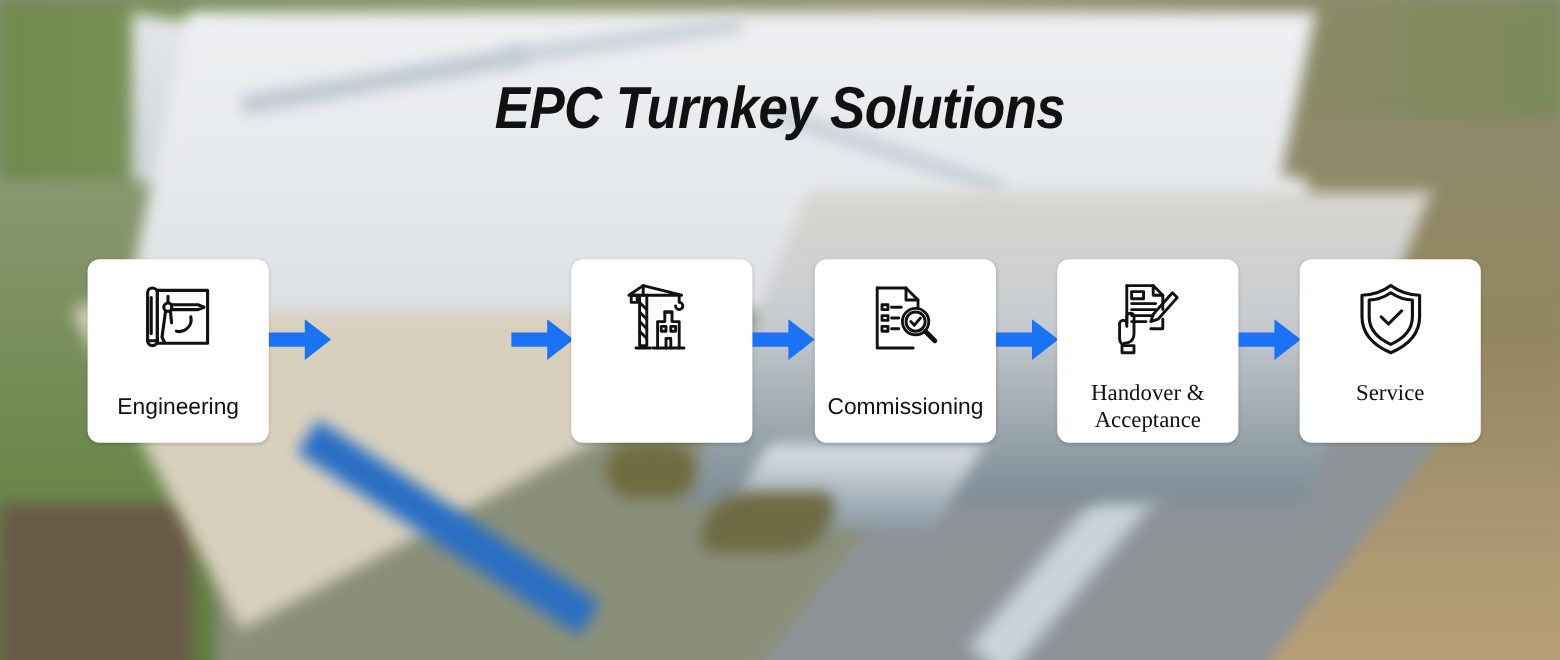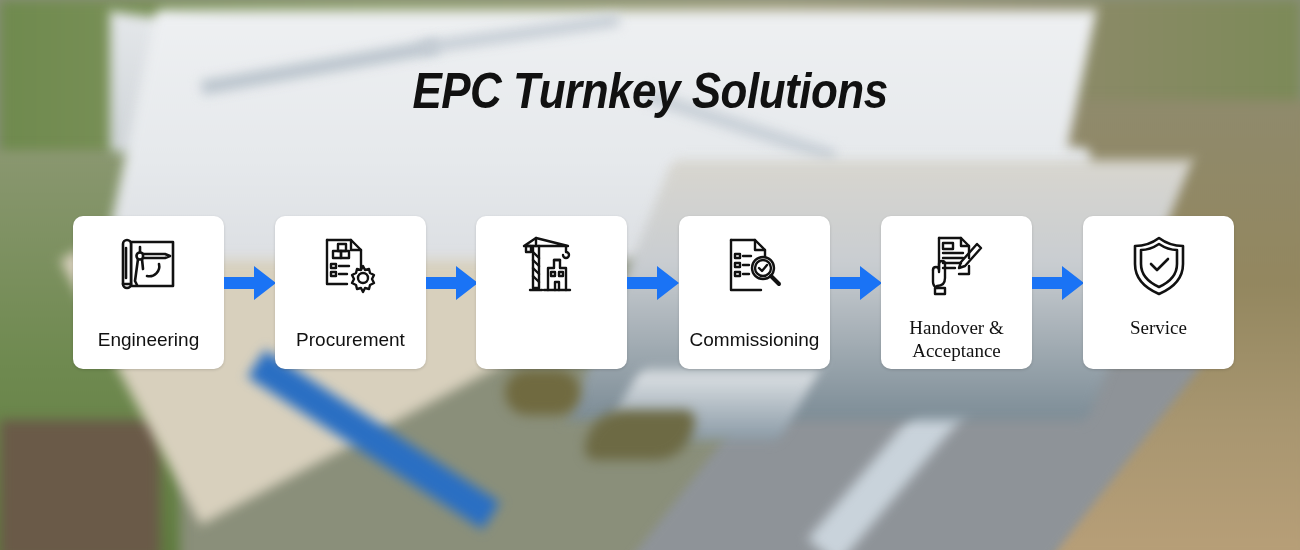--- a/index.html
+++ b/index.html
@@ -109,39 +109,20 @@
     </div>
     <div class="label one">Engineering</div>
   </div>
 
   <div class="arrow" style="left:224px">
     <svg viewBox="0 0 52 34">
         <path d="M0 11 H30 V0 L52 17 L30 34 V23 H0 Z" fill="#1a73f5"></path>
       </svg>
   </div>
 
-  <div class="card" style="left:275px">
-    <div class="icon">
-      <svg viewBox="0 0 64 64" fill="none" stroke="#111" stroke-width="2.4" stroke-linejoin="round" stroke-linecap="round">
-        <path d="M8 6 h24 l10 10 v18"></path>
-        <path d="M8 6 v44 h20"></path>
-        <path d="M32 6 v10 h10"></path>
-        <rect x="19" y="10" width="8" height="7"></rect>
-        <rect x="14" y="17" width="8" height="7"></rect>
-        <rect x="22" y="17" width="8" height="7"></rect>
-        <rect x="12" y="30" width="5" height="4"></rect>
-        <path d="M20 32 h10"></path>
-        <rect x="12" y="38" width="5" height="4"></rect>
-        <path d="M20 40 h8"></path>
-        <circle cx="44" cy="44" r="5"></circle>
-        <path d="M44 32 l2 4 l4 -1 l1 4 l4 2 l-2 4 l2 4 l-4 2 l-1 4 l-4 -1 l-2 4 l-2 -4 l-4 1 l-1 -4 l-4 -2 l2 -4 l-2 -4 l4 -2 l1 -4 l4 1 z"></path>
-      </svg>
-    </div>
-    <div class="label one">Procurement</div>
-  </div>
 
   <div class="arrow" style="left:426px">
     <svg viewBox="0 0 52 34">
         <path d="M0 11 H30 V0 L52 17 L30 34 V23 H0 Z" fill="#1a73f5"></path>
       </svg>
   </div>
 
   <div class="card" style="left:476px">
     <div class="icon">
       <svg viewBox="0 0 64 64" fill="none" stroke="#111" stroke-width="2.4" stroke-linejoin="round" stroke-linecap="round">

